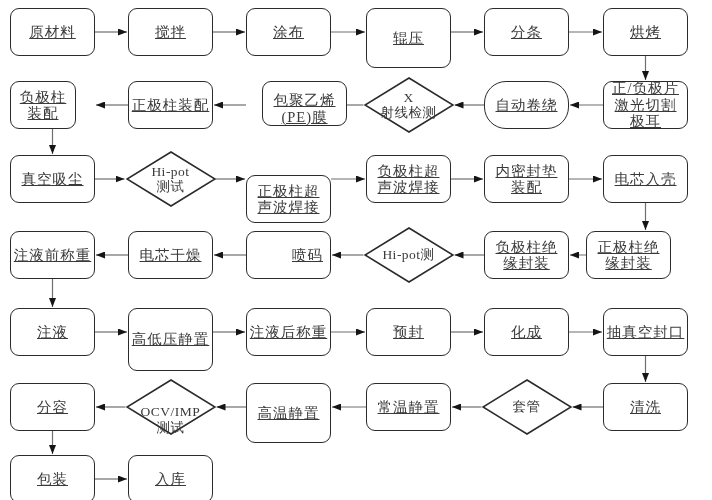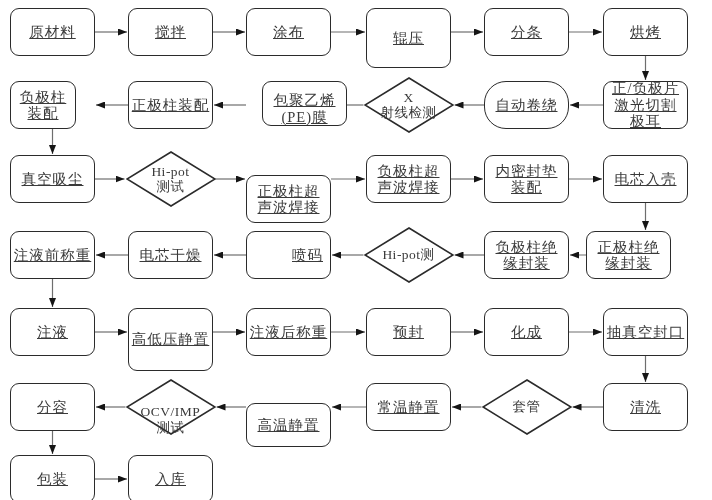--- a/index.html
+++ b/index.html
@@ -274,21 +274,21 @@
     </div>
     <div class="node diamond" style="left: 125.5px; top: 379px; width: 90px; height: 56px; align-items: flex-end;">
       <svg width="90" height="56">
         <polygon points="45,1 89,28 45,55 1,28" fill="#ffffff" stroke="#2b2b2b" stroke-width="1.6"></polygon>
       </svg>
       <div class="label">
         <div>OCV/IMP</div>
         <div>测试</div>
       </div>
     </div>
-    <div class="node box" style="left: 246px; top: 383px; width: 85px; height: 44px; margin-top: 20px;">
+    <div class="node box" style="left: 246px; top: 383px; width: 85px; height: 60px;">
       <div class="label">
         <div>高温静置</div>
       </div>
     </div>
     <div class="node box" style="left: 366px; top: 383px; width: 85px; height: 48px;">
       <div class="label">
         <div>常温静置</div>
       </div>
     </div>
     <div class="node diamond" style="left: 481.5px; top: 379px; width: 90px; height: 56px;">

